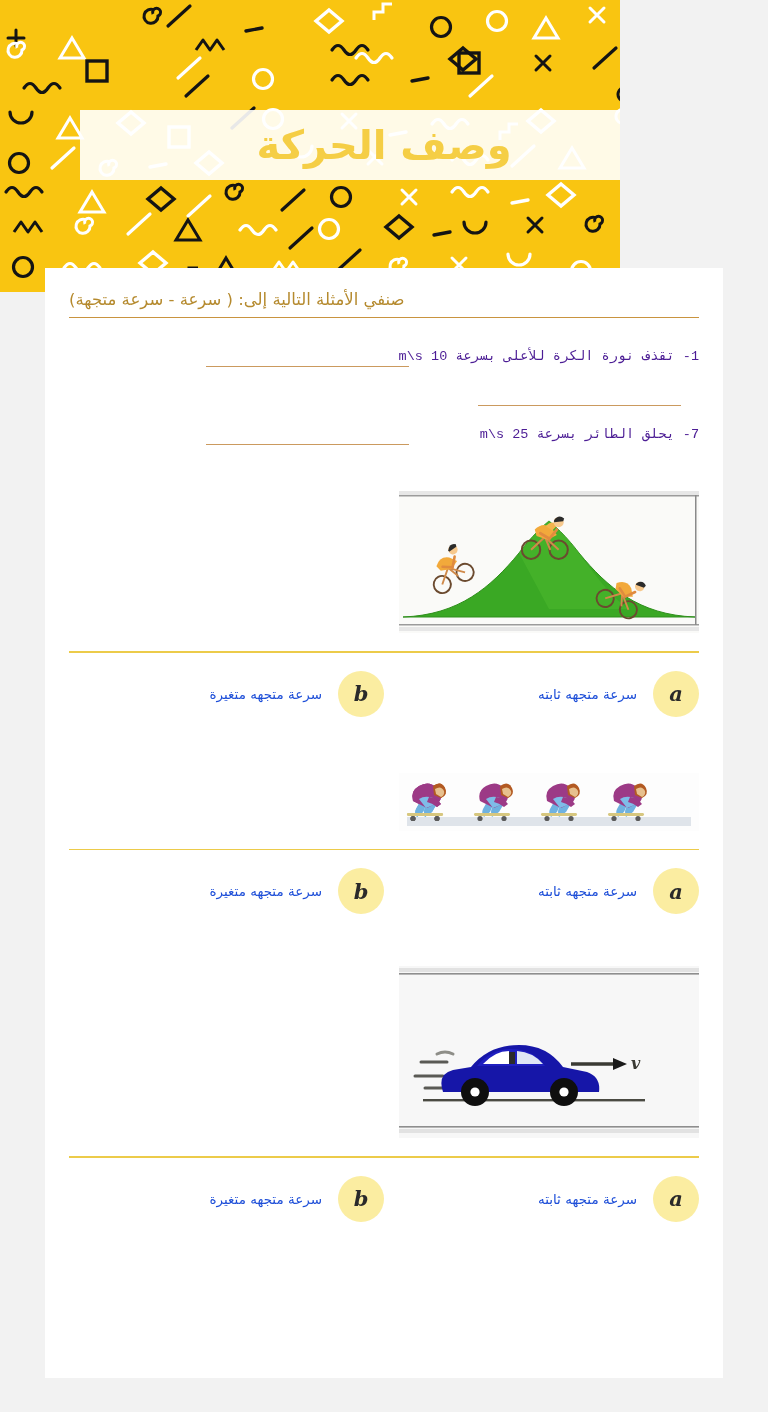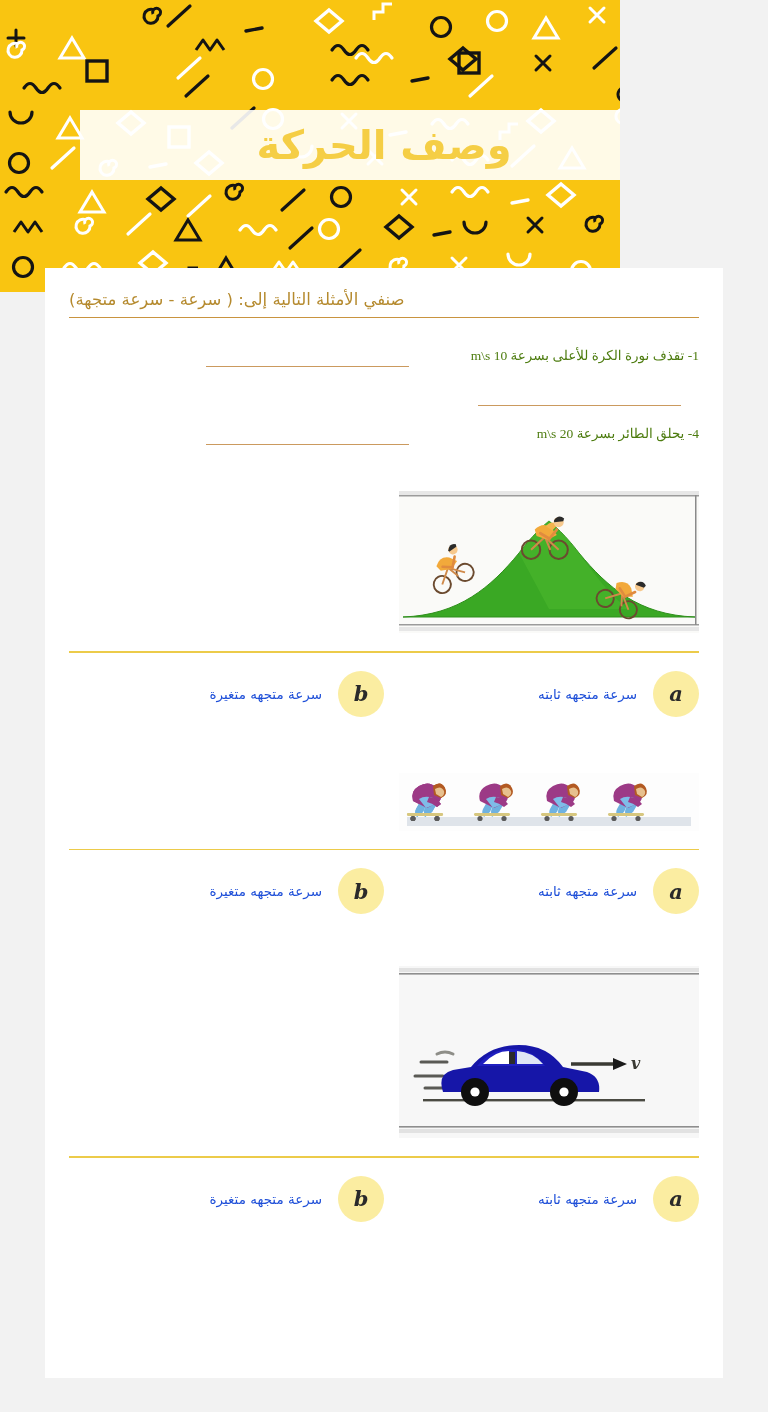--- a/index.html
+++ b/index.html
@@ -97,26 +97,26 @@
     display: flex;
     flex-direction: row;
     align-items: flex-end;
     min-height: 39px;
     direction: rtl;
   }
   .class-text {
     flex: 0 0 auto;
     width: 272px;
     font-size: 13.5px;
-    color: #4d7c0f;
+    color: #4c1d95;
     text-align: right;
     direction: rtl;
     padding-bottom: 3px;
     white-space: nowrap;
-    font-family: Liberation Serif, serif;
+    font-family: Liberation Mono, monospace;
   }
   .class-blank {
     flex: 0 0 auto;
     width: 203px;
     margin-right: 18px;
     border-bottom: 1px solid #cb9a5e;
     height: 30px;
   }
 
   
@@ -389,21 +389,21 @@
 
     <ul class="class-list">
       <li class="class-row">
         <span class="class-text">1- تقذف نورة الكرة للأعلى بسرعة 10 m\s</span>
         <span class="class-blank"></span>
       </li>
       <li class="class-row">
         <span class="class-blank"></span>
       </li>
       <li class="class-row">
-        <span class="class-text">4- يحلق الطائر بسرعة 20 m\s</span>
+        <span class="class-text">7- يحلق الطائر بسرعة 25 m\s</span>
         <span class="class-blank"></span>
       </li>
     </ul>
   </div>
 
   <div class="qblock">
     <div class="qimage-wrap">
       <svg width="300" height="142" viewBox="0 0 300 142">
         <rect x="0" y="0" width="300" height="142" fill="#fafaf8"></rect>
         <rect x="0" y="0" width="300" height="4" fill="#e7e7e7"></rect>

